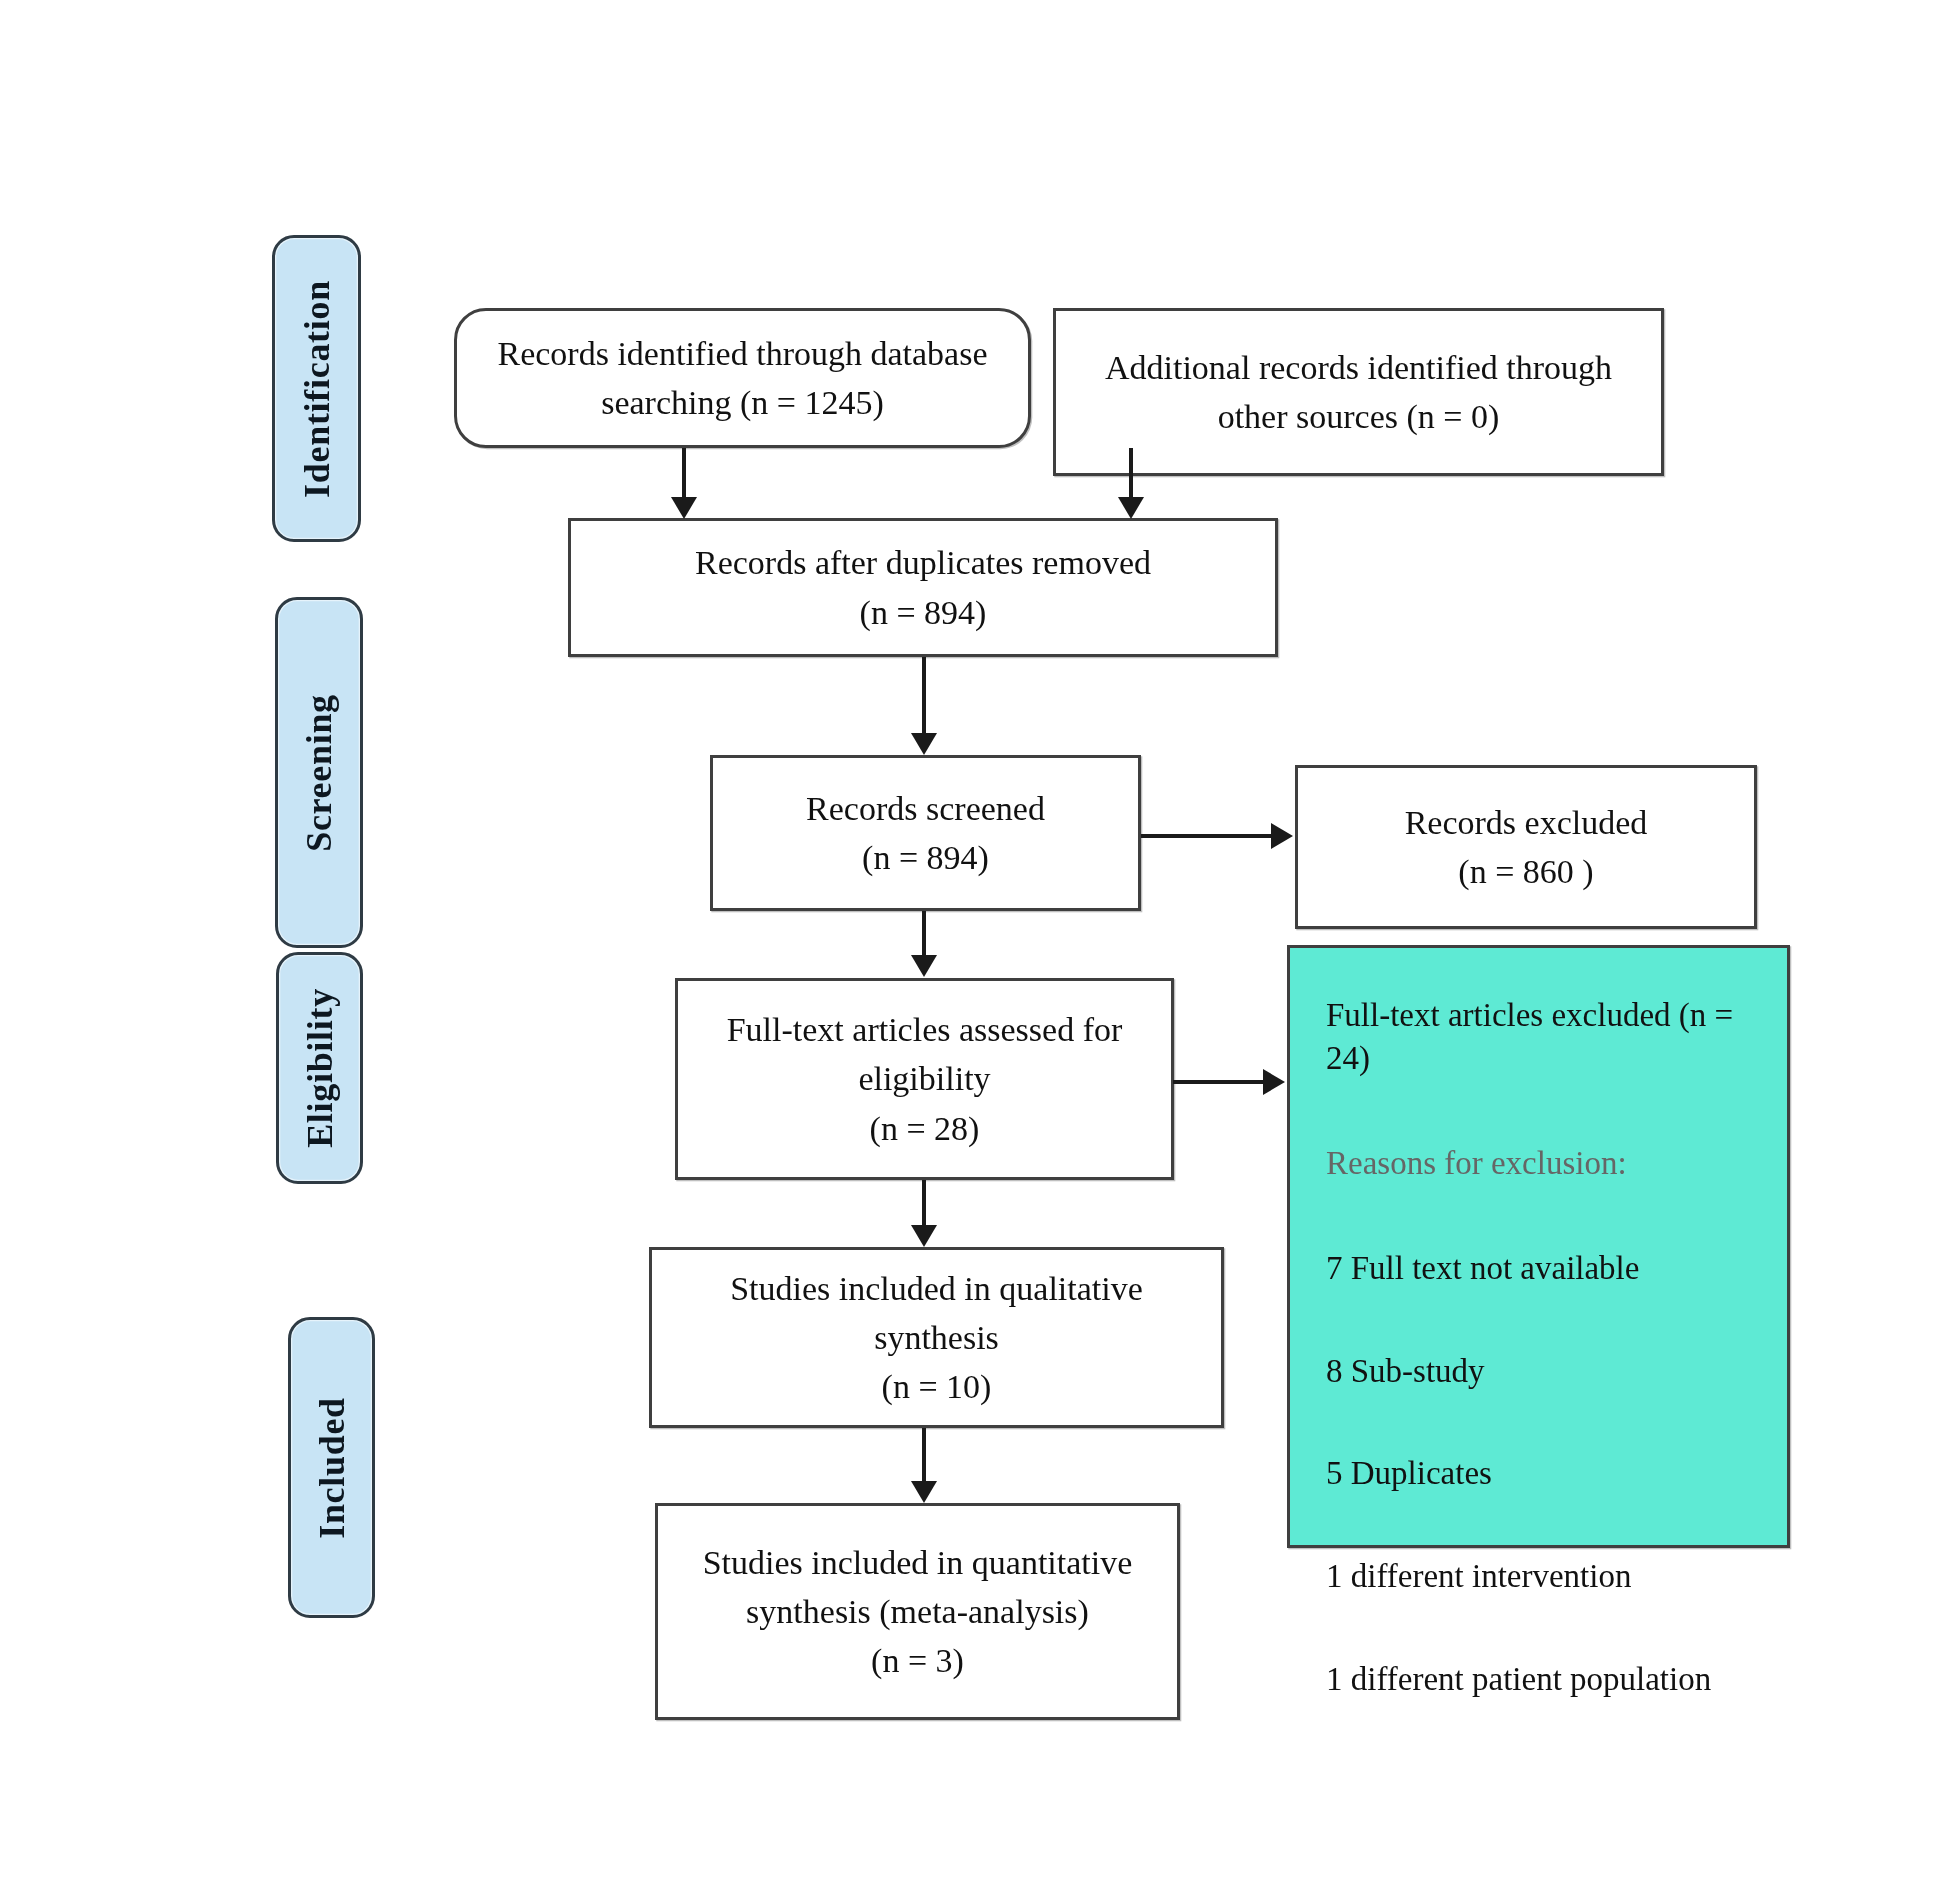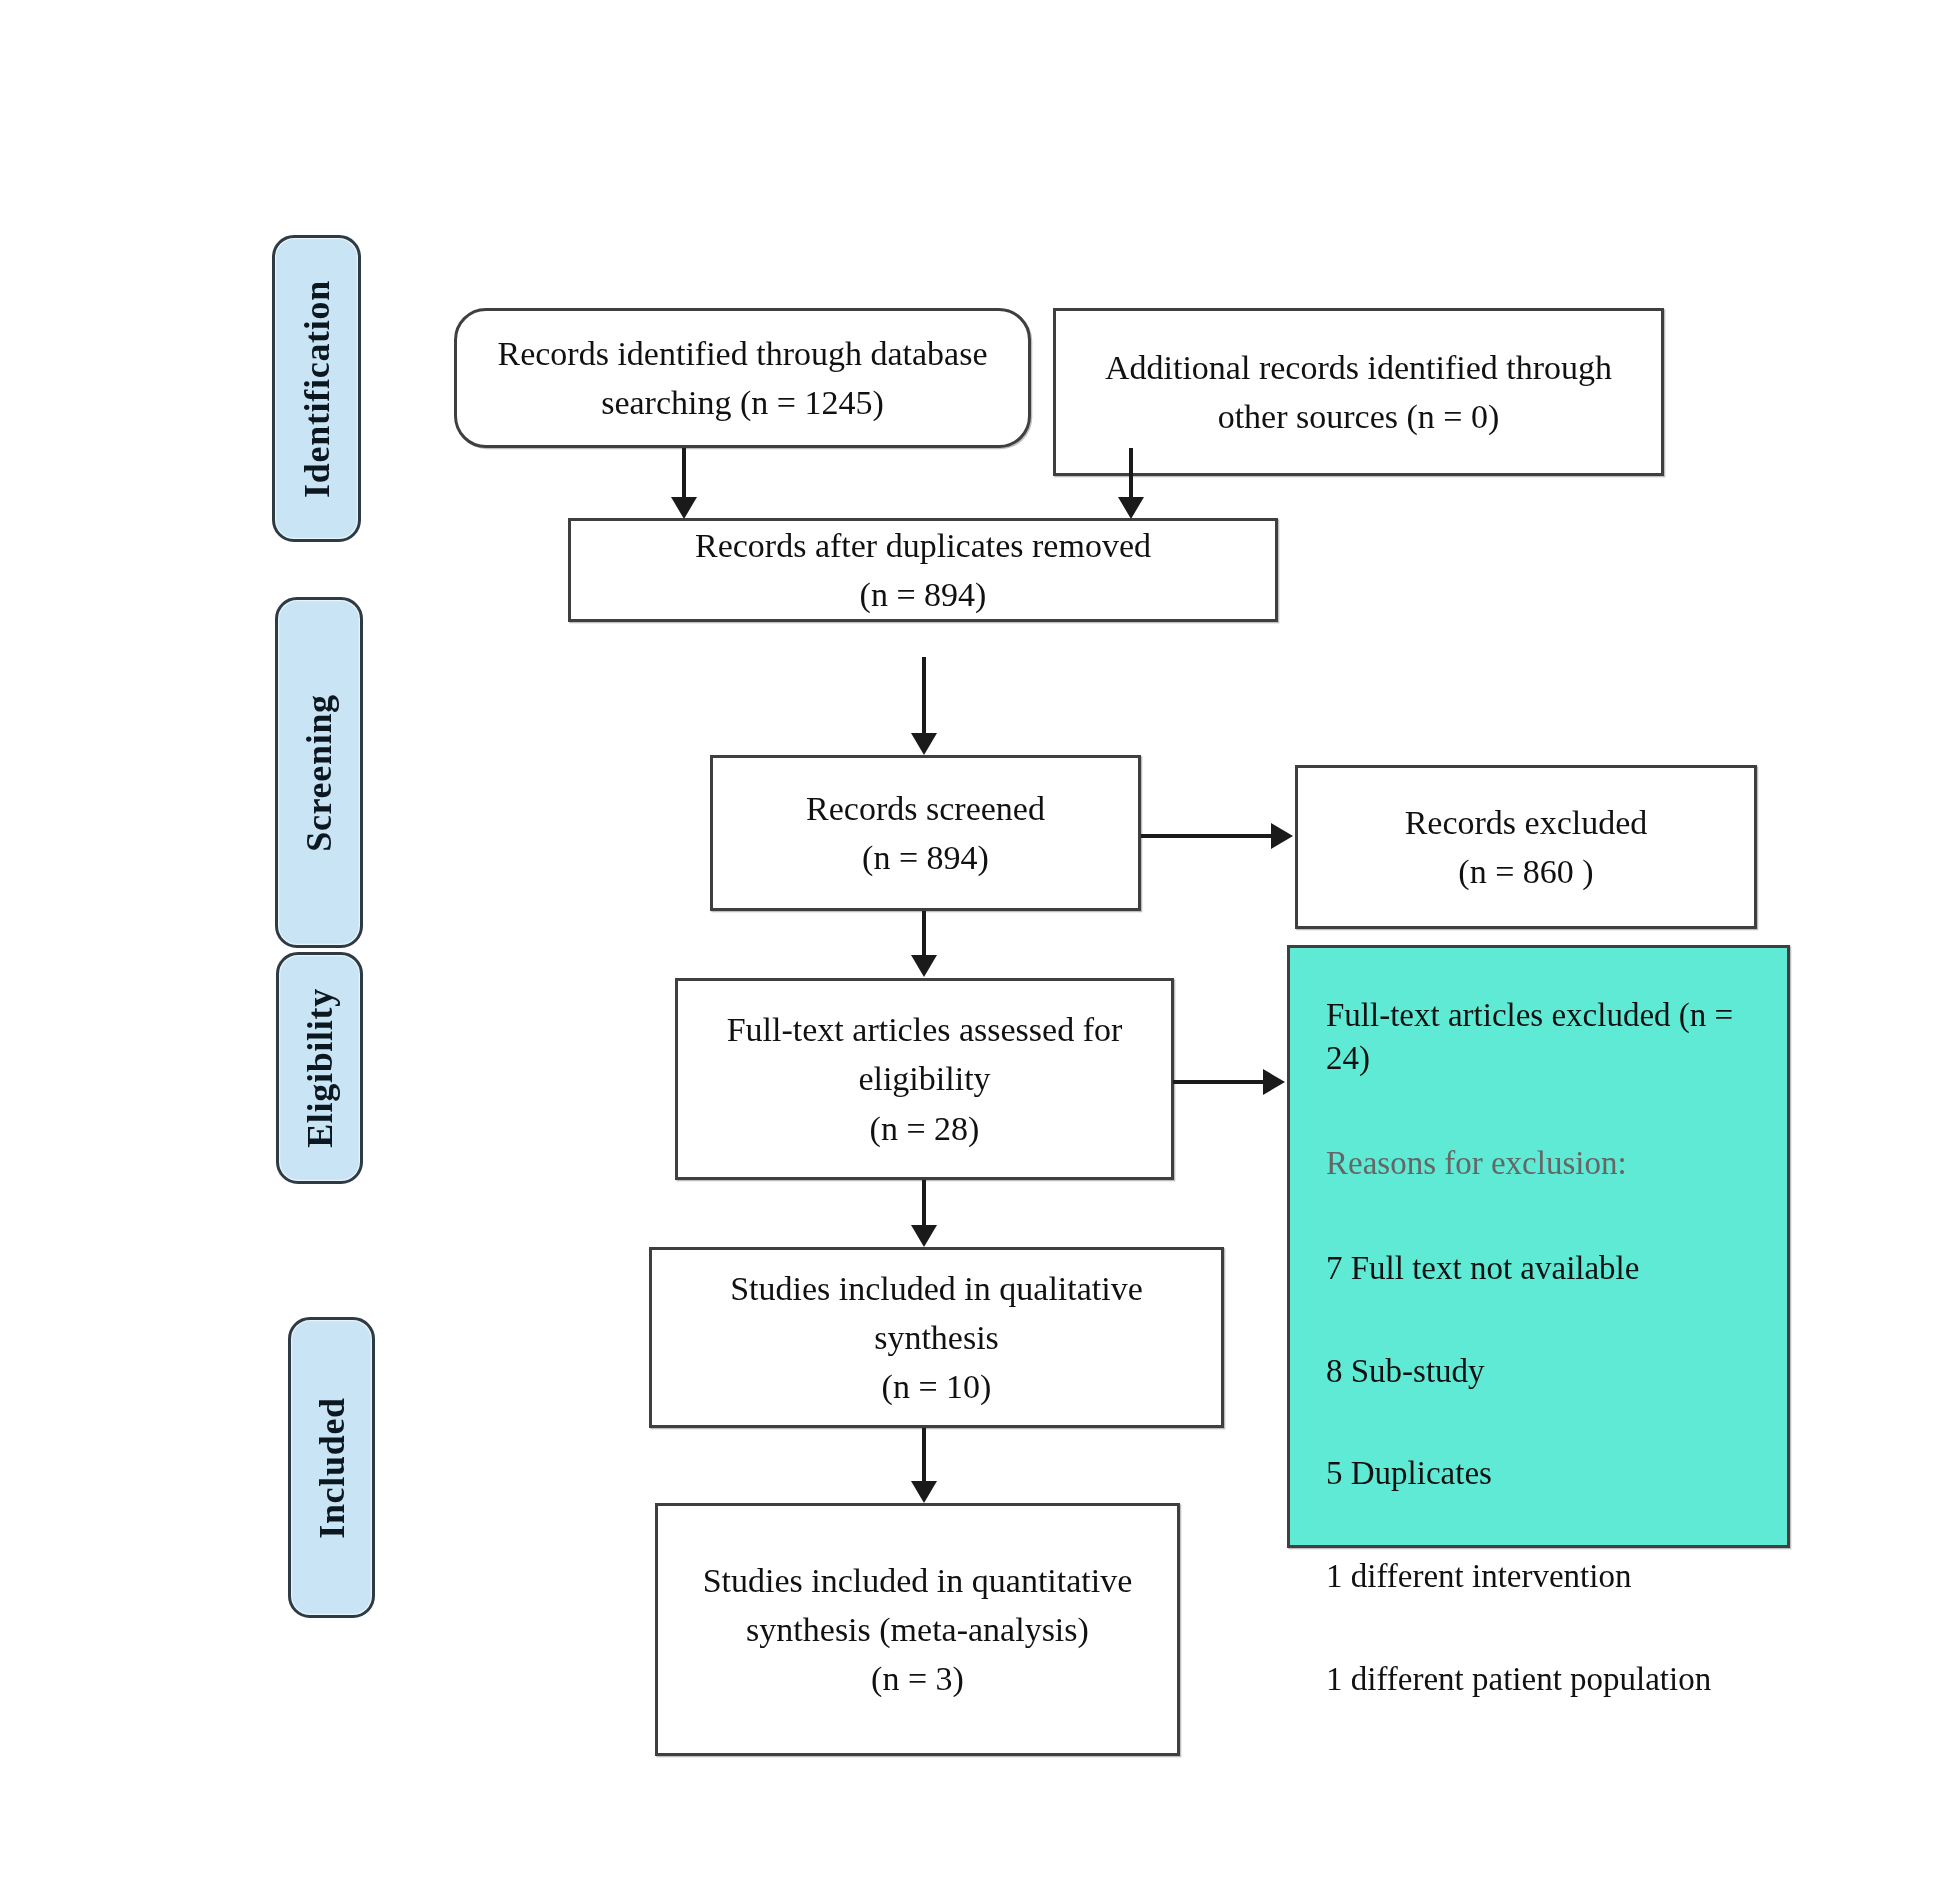--- a/index.html
+++ b/index.html
@@ -104,21 +104,21 @@
   </div>
   <div class="stage" style="left:288px;top:1317px;width:81px;height:295px;">
     <span>Included</span>
   </div>
 
   <div class="fbox" style="left:454px;top:308px;width:577px;height:140px;border-radius:32px;">Records identified through database
 searching (n = 1245)</div>
   <div class="fbox" style="left:1053px;top:308px;width:611px;height:168px;">Additional records identified through
 other sources (n = 0)</div>
 
-  <div class="fbox" style="left:568px;top:518px;width:710px;height:104px;">Records after duplicates removed
+  <div class="fbox" style="left:568px;top:518px;width:710px;height:139px;">Records after duplicates removed
 (n = 894)</div>
 
   <div class="fbox" style="left:710px;top:755px;width:431px;height:156px;text-align:center;">Records screened
 (n = 894)</div>
   <div class="fbox" style="left:1295px;top:765px;width:462px;height:164px;">Records excluded
 (n = 860 )</div>
 
   <div class="fbox" style="left:675px;top:978px;width:499px;height:202px;">Full-text articles assessed for
 eligibility
 (n = 28)</div>
@@ -130,21 +130,21 @@
     <p class="p-item">8 Sub-study</p>
     <p class="p-item">5 Duplicates</p>
     <p class="p-item">1 different intervention</p>
     <p class="p-item">1 different patient population</p>
   </div>
 
   <div class="fbox" style="left:649px;top:1247px;width:575px;height:181px;">Studies included in qualitative
 synthesis
 (n = 10)</div>
 
-  <div class="fbox" style="left:655px;top:1503px;width:525px;height:253px;">Studies included in quantitative
+  <div class="fbox" style="left:655px;top:1503px;width:525px;height:217px;">Studies included in quantitative
 synthesis (meta-analysis)
 (n = 3)</div>
 
   <div class="vline" style="left:682px;top:448px;height:50px;"></div>
   <div class="head-down" style="left:671px;top:497px;"></div>
 
   <div class="vline" style="left:1129px;top:448px;height:50px;"></div>
   <div class="head-down" style="left:1118px;top:497px;"></div>
 
   <div class="vline" style="left:922px;top:657px;height:77px;"></div>

